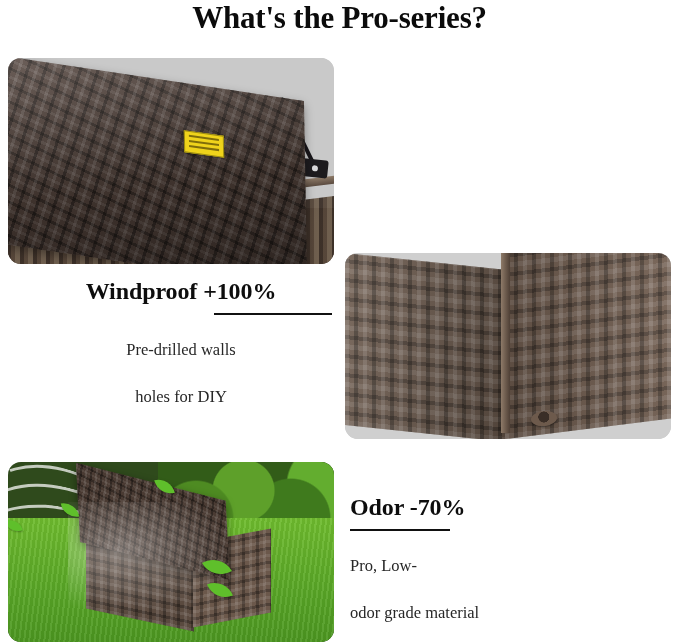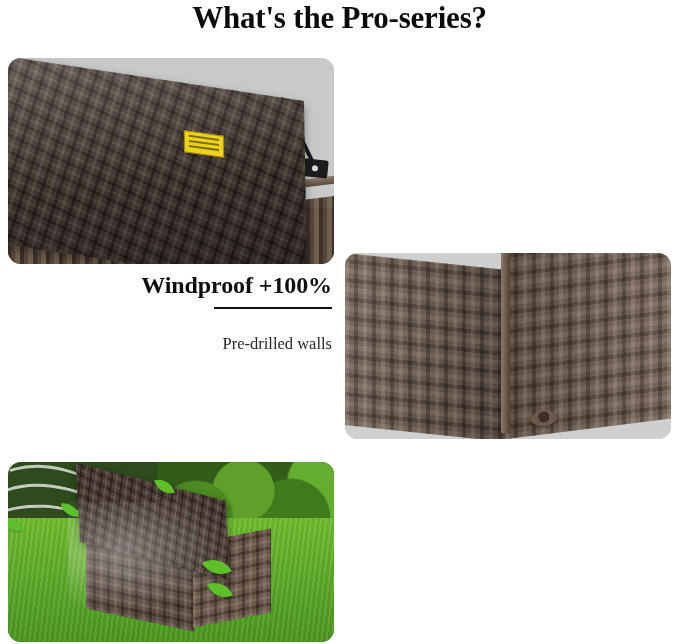--- a/index.html
+++ b/index.html
@@ -268,21 +268,21 @@
     font-size:16.5px;
     line-height:25px;
     color:#272727;
     font-weight:400;
   }
 
   #block-durable{left:352px;top:86px;width:300px;text-align:left;}
   #block-durable .rule{width:106px;}
   #block-durable p{margin-top:22px;}
 
-  #block-wind{left:30px;top:270px;width:302px;text-align:right;}
+  #block-wind{left:30px;top:276px;width:302px;text-align:center;}
   #block-wind .rule{width:118px;margin-left:auto;}
   #block-wind p{margin-top:22px;}
 
   #block-odor{left:350px;top:492px;width:300px;text-align:left;}
   #block-odor .rule{width:100px;}
   #block-odor p{margin-top:22px;}
 </style>
 </head>
 <body>
 
@@ -361,16 +361,23 @@
       <div class="leaf lf4"></div>
       <div class="leaf lf5"></div>
     </div>
   </div>
 
 
   <div class="block" id="block-wind">
     <h2>Windproof +100%</h2>
     <div class="rule"></div>
     <p>Pre-drilled walls</p>
-  </div>
-
+    <p>holes for DIY</p>
+  </div>
+
+  <div class="block" id="block-odor">
+    <h2>Odor -70%</h2>
+    <div class="rule"></div>
+    <p>Pro, Low-</p>
+    <p>odor grade material</p>
+  </div>
 
 </div>
 
 </body></html>

